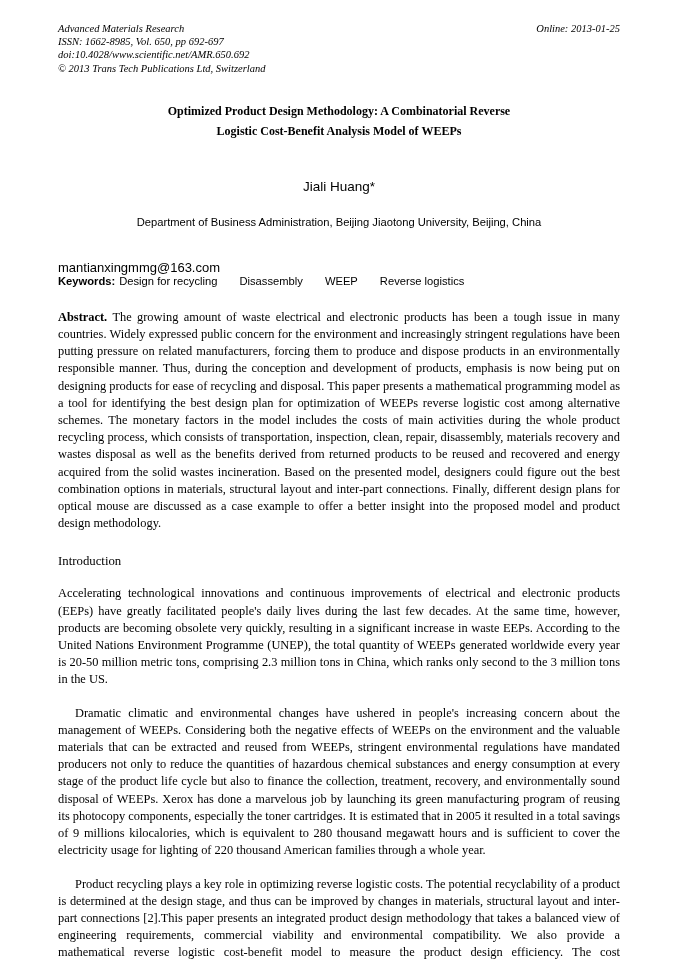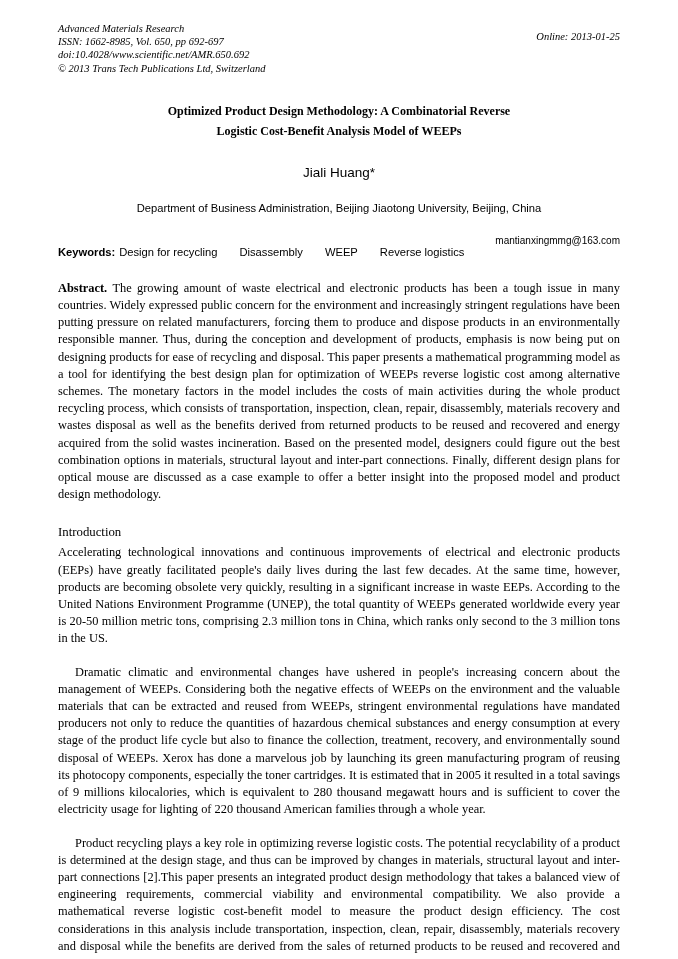--- a/index.html
+++ b/index.html
@@ -26,52 +26,52 @@
     font-style: italic;
     font-size: 10.5px;
     line-height: 13.2px;
     color: #000;
   }
   .header-left {
     width: 70%;
   }
   .header-right {
     position: absolute;
-    top: 8px;
+    top: 0;
     right: 0;
     font-style: italic;
     font-size: 10.5px;
   }
   .title {
     text-align: center;
     font-weight: bold;
     font-size: 12px;
     line-height: 20px;
     margin-top: 26px;
     font-family: "Liberation Serif", serif;
   }
   .title .line2 {
     display: block;
   }
   .author {
     text-align: center;
     font-size: 13.5px;
-    margin-top: 24px;
+    margin-top: 38px;
     font-family: "Liberation Sans", sans-serif;
   }
   .affiliation {
     text-align: center;
     font-size: 11.2px;
     margin-top: 22px;
     font-family: "Liberation Sans", sans-serif;
   }
   .email {
-    text-align: right;
-    font-size: 10px;
-    margin-top: 21px;
+    text-align: left;
+    font-size: 13px;
+    margin-top: 32px;
     font-family: "Liberation Sans", sans-serif;
   }
   .keywords {
     font-size: 11.2px;
     font-family: "Liberation Sans", sans-serif;
   }
   .keywords .kw-label {
     font-weight: bold;
   }
   .keywords .kw-item {
@@ -92,21 +92,21 @@
   }
   .section-head {
     margin-top: 22px;
     font-weight: normal;
     font-size: 12.8px;
   }
   .body-para {
     font-size: 12.4px;
     line-height: 17.2px;
     text-align: justify;
-    margin-top: 4px;
+    margin-top: 16px;
   }
   .body-para.indent {
     text-indent: 17px;
     margin-top: 16px;
   }
 </style>
 </head>
 <body>
 
 <div class="page">

